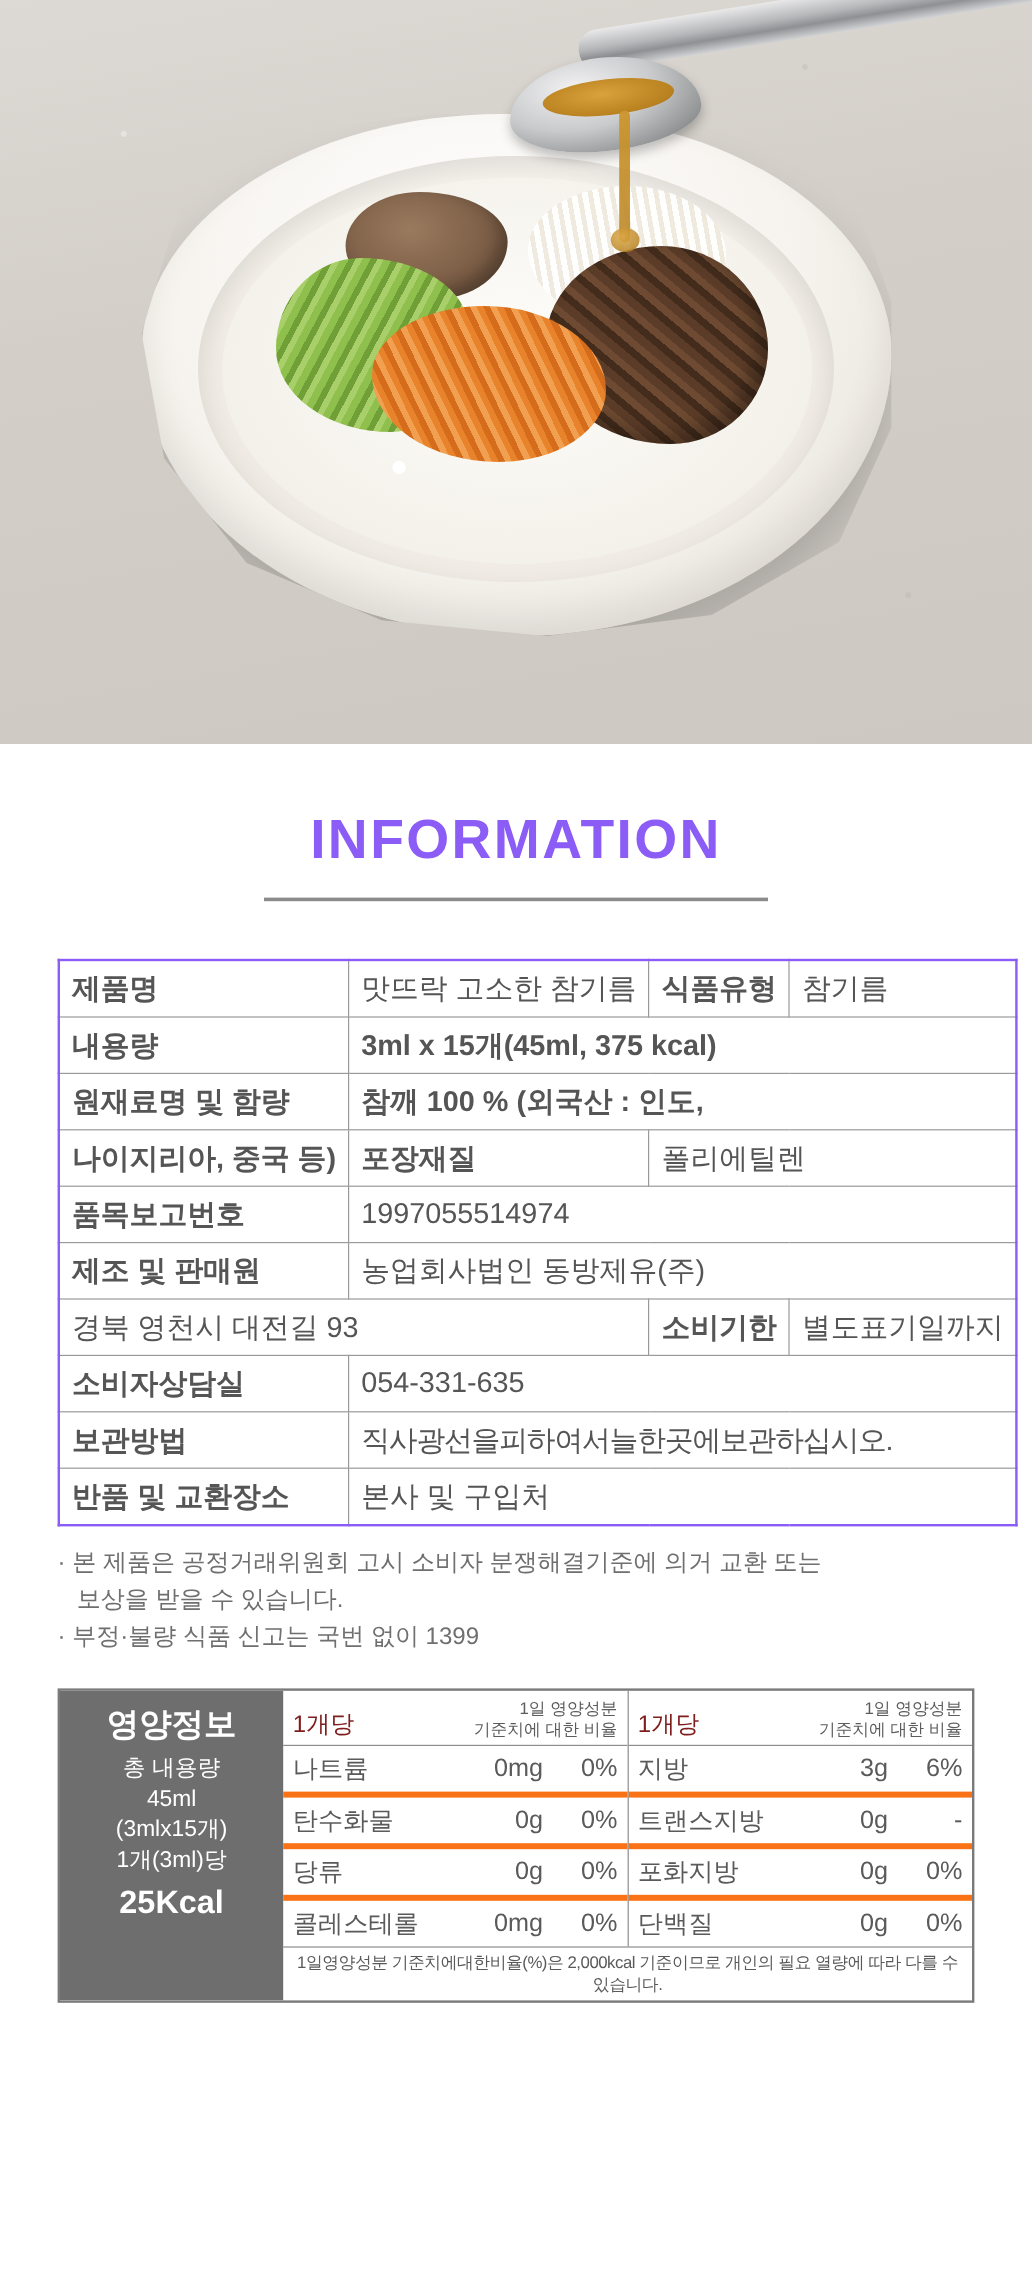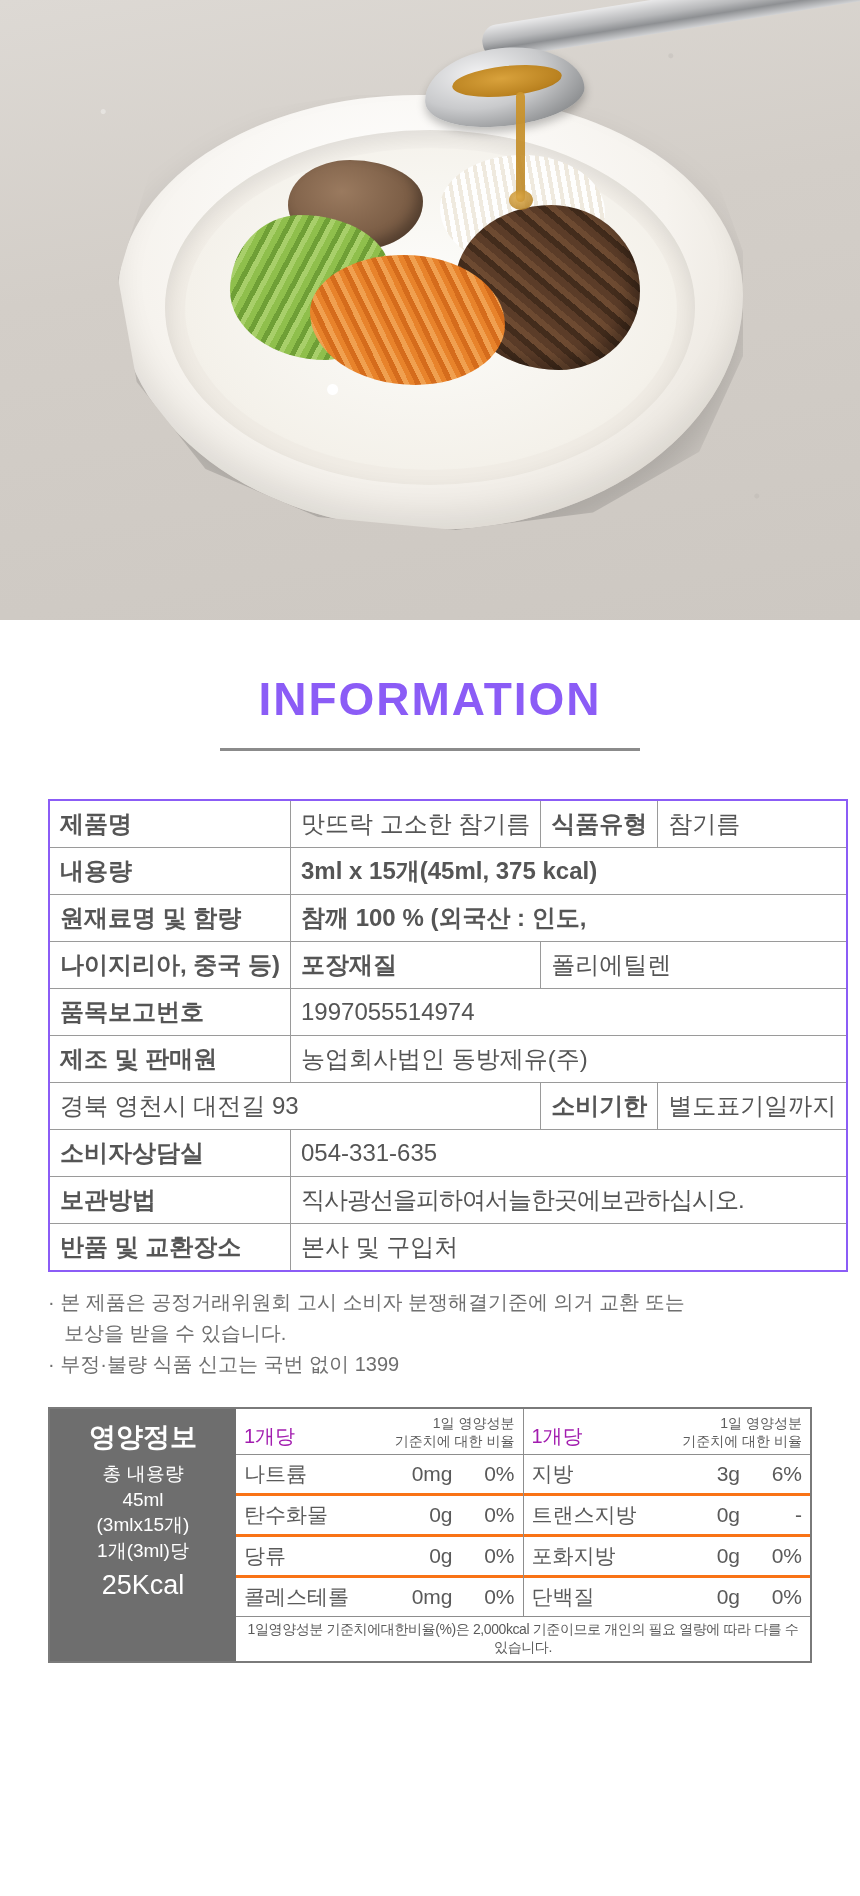--- a/index.html
+++ b/index.html
@@ -157,34 +157,34 @@
   }
   .nutri-left {
     width: 186px;
     background: #6e6e6e;
     color: #fff;
     text-align:center;
     padding: 10px 4px 8px;
   }
   .nutri-left .t1 { font-size: 27px; font-weight:700; margin-bottom: 6px;}
   .nutri-left .t2 { font-size: 19px; line-height:1.35; }
-  .nutri-left .kcal { font-size: 27px; font-weight:400; margin-top: 6px;}
+  .nutri-left .kcal { font-size: 27px; font-weight:700; margin-top: 6px;}
   .nutri-right { flex:1; display:flex; flex-direction:column; }
   .nutri-cols { display:flex; flex:1; }
   .ncol { flex:1; }
   .ncol + .ncol { border-left: 1px solid #8d8d8d; }
   .nhead {
     display:flex; align-items:flex-end; justify-content:space-between;
     padding: 6px 8px 4px; border-bottom: 1px solid #8d8d8d;
   }
-  .nhead .per { font-size: 20px; color:#a21caf; }
+  .nhead .per { font-size: 20px; color:#7f1d1d; }
   .nhead .ratio { font-size: 14px; color:#5c5c5c; text-align:right; line-height:1.25; }
   .nrow {
     display:flex; align-items:center; justify-content:space-between;
-    padding: 5px 8px; border-bottom: 3px solid #f97316; font-size: 21px; color:#5a5a5a;
+    padding: 5px 8px; border-bottom: 5px solid #f97316; font-size: 21px; color:#5a5a5a;
   }
   .nrow:last-child { border-bottom: none; }
   .nrow .nm { flex: 1 1 auto; }
   .nrow .amt { width: 76px; text-align:right; }
   .nrow .pct { width: 62px; text-align:right; }
   .nfoot {
     border-top: 1px solid #8d8d8d;
     padding: 4px 9px;
     font-size: 14px; color:#5a5a5a; text-align:center;
     letter-spacing:-0.4px;

